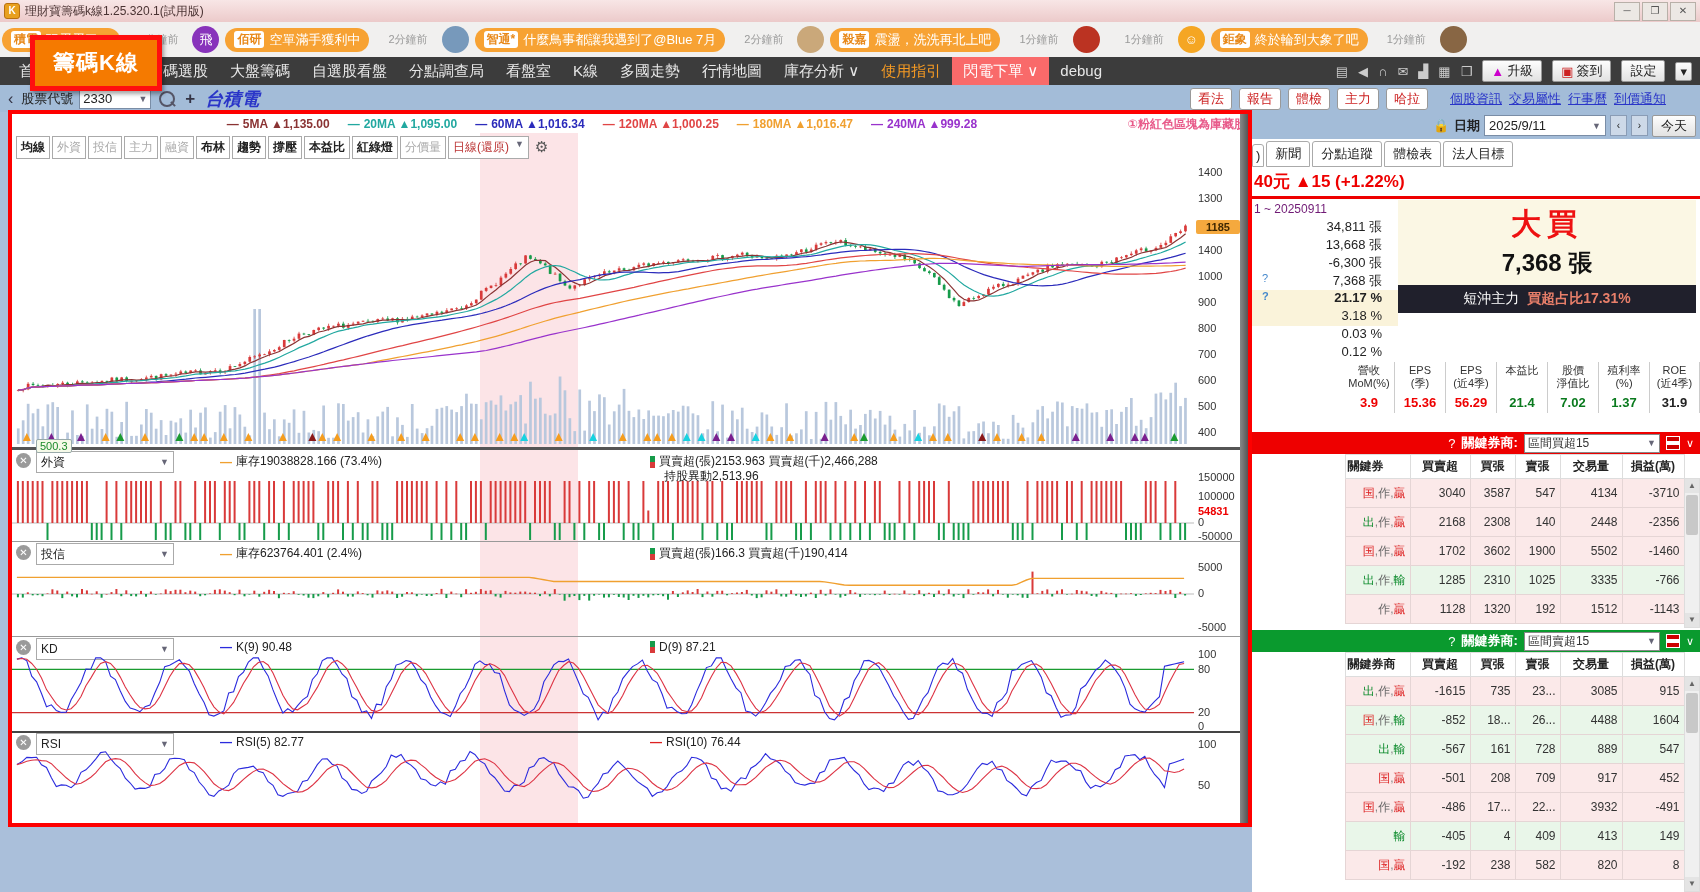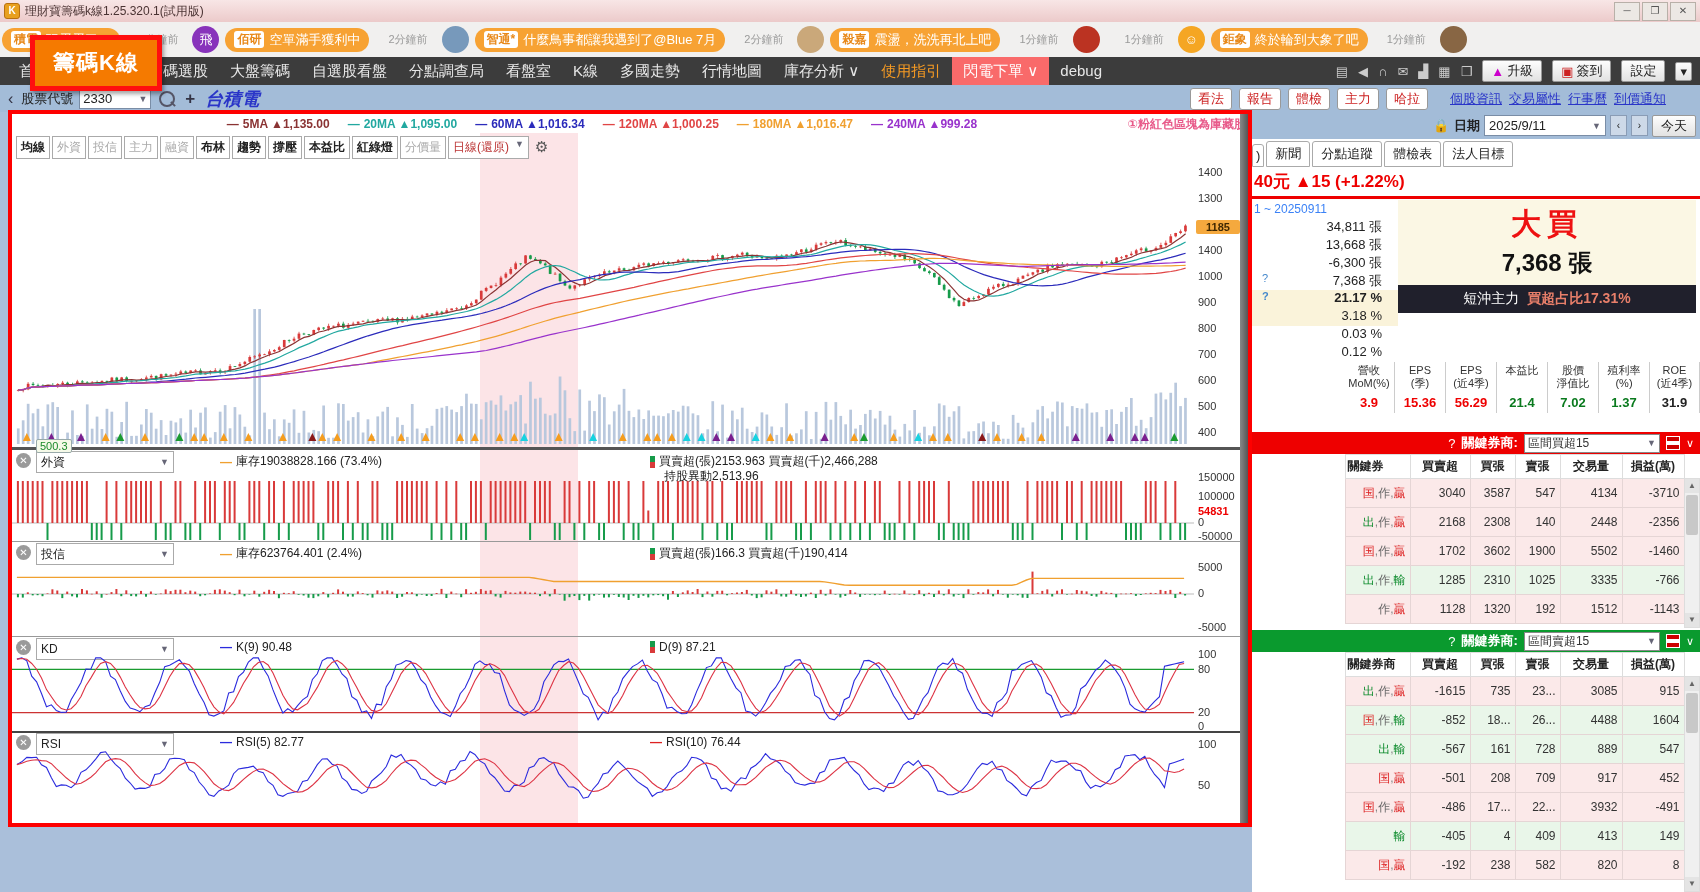--- a/index.html
+++ b/index.html
@@ -74,21 +74,21 @@
   #dateRow{left:0;top:0;width:448px;height:27px;background:#a3bcd8;display:flex;align-items:center;
            justify-content:flex-end;gap:4px;padding-right:4px;box-sizing:border-box;}
   .date-input{background:#fff;border:1px solid #7a8da6;width:112px;height:19px;font-size:13px;
               display:inline-flex;align-items:center;justify-content:space-between;padding:0 4px;}
   .navb{border:1px solid #8a9cb5;background:#cdd9e8;width:15px;height:19px;font-size:10px;line-height:19px;text-align:center;}
   #tabsRow{left:0;top:27px;width:448px;height:28px;background:#fff;display:flex;align-items:flex-end;gap:2px;}
   .tab{border:1px solid #aaa;border-radius:3px 3px 0 0;background:#fff;font-size:13px;padding:3px 8px;}
   #priceRow{left:2px;top:58px;font-size:17px;font-weight:bold;color:#e00;}
   .redline{left:0;top:84px;width:448px;height:3px;background:#e00;}
   #infoLeft{left:0;top:88px;width:146px;}
-  .ilhead{font-size:12px;color:#3b82f6;padding:2px 0 2px 2px;}
+  .ilhead{font-size:12px;color:#701a75;padding:2px 0 2px 2px;}
   .ilrow{height:18px;font-size:13px;color:#222;text-align:right;padding-right:16px;position:relative;}
   .ilrow.hl{background:#faf3da;}
   .ilrow .q{position:absolute;left:10px;color:#4488cc;font-size:11px;}
   #mainForce{left:146px;top:88px;width:298px;}
   .mf-head{background:#20202c;color:#fff;text-align:center;font-size:15px;padding:6px 0;line-height:21px;}
   .mf-body{background:#fbf7e4;text-align:center;padding:4px 0 6px;}
   .mf-big{color:#e11;font-size:30px;font-weight:bold;letter-spacing:6px;}
   .mf-qty{color:#111;font-size:24px;font-weight:bold;margin-top:2px;}
   .mf-foot{background:#20202c;color:#fff;font-size:14px;padding:5px 0;text-align:center;}
   .mf-foot b{color:#e87f6a;font-weight:bold;}

